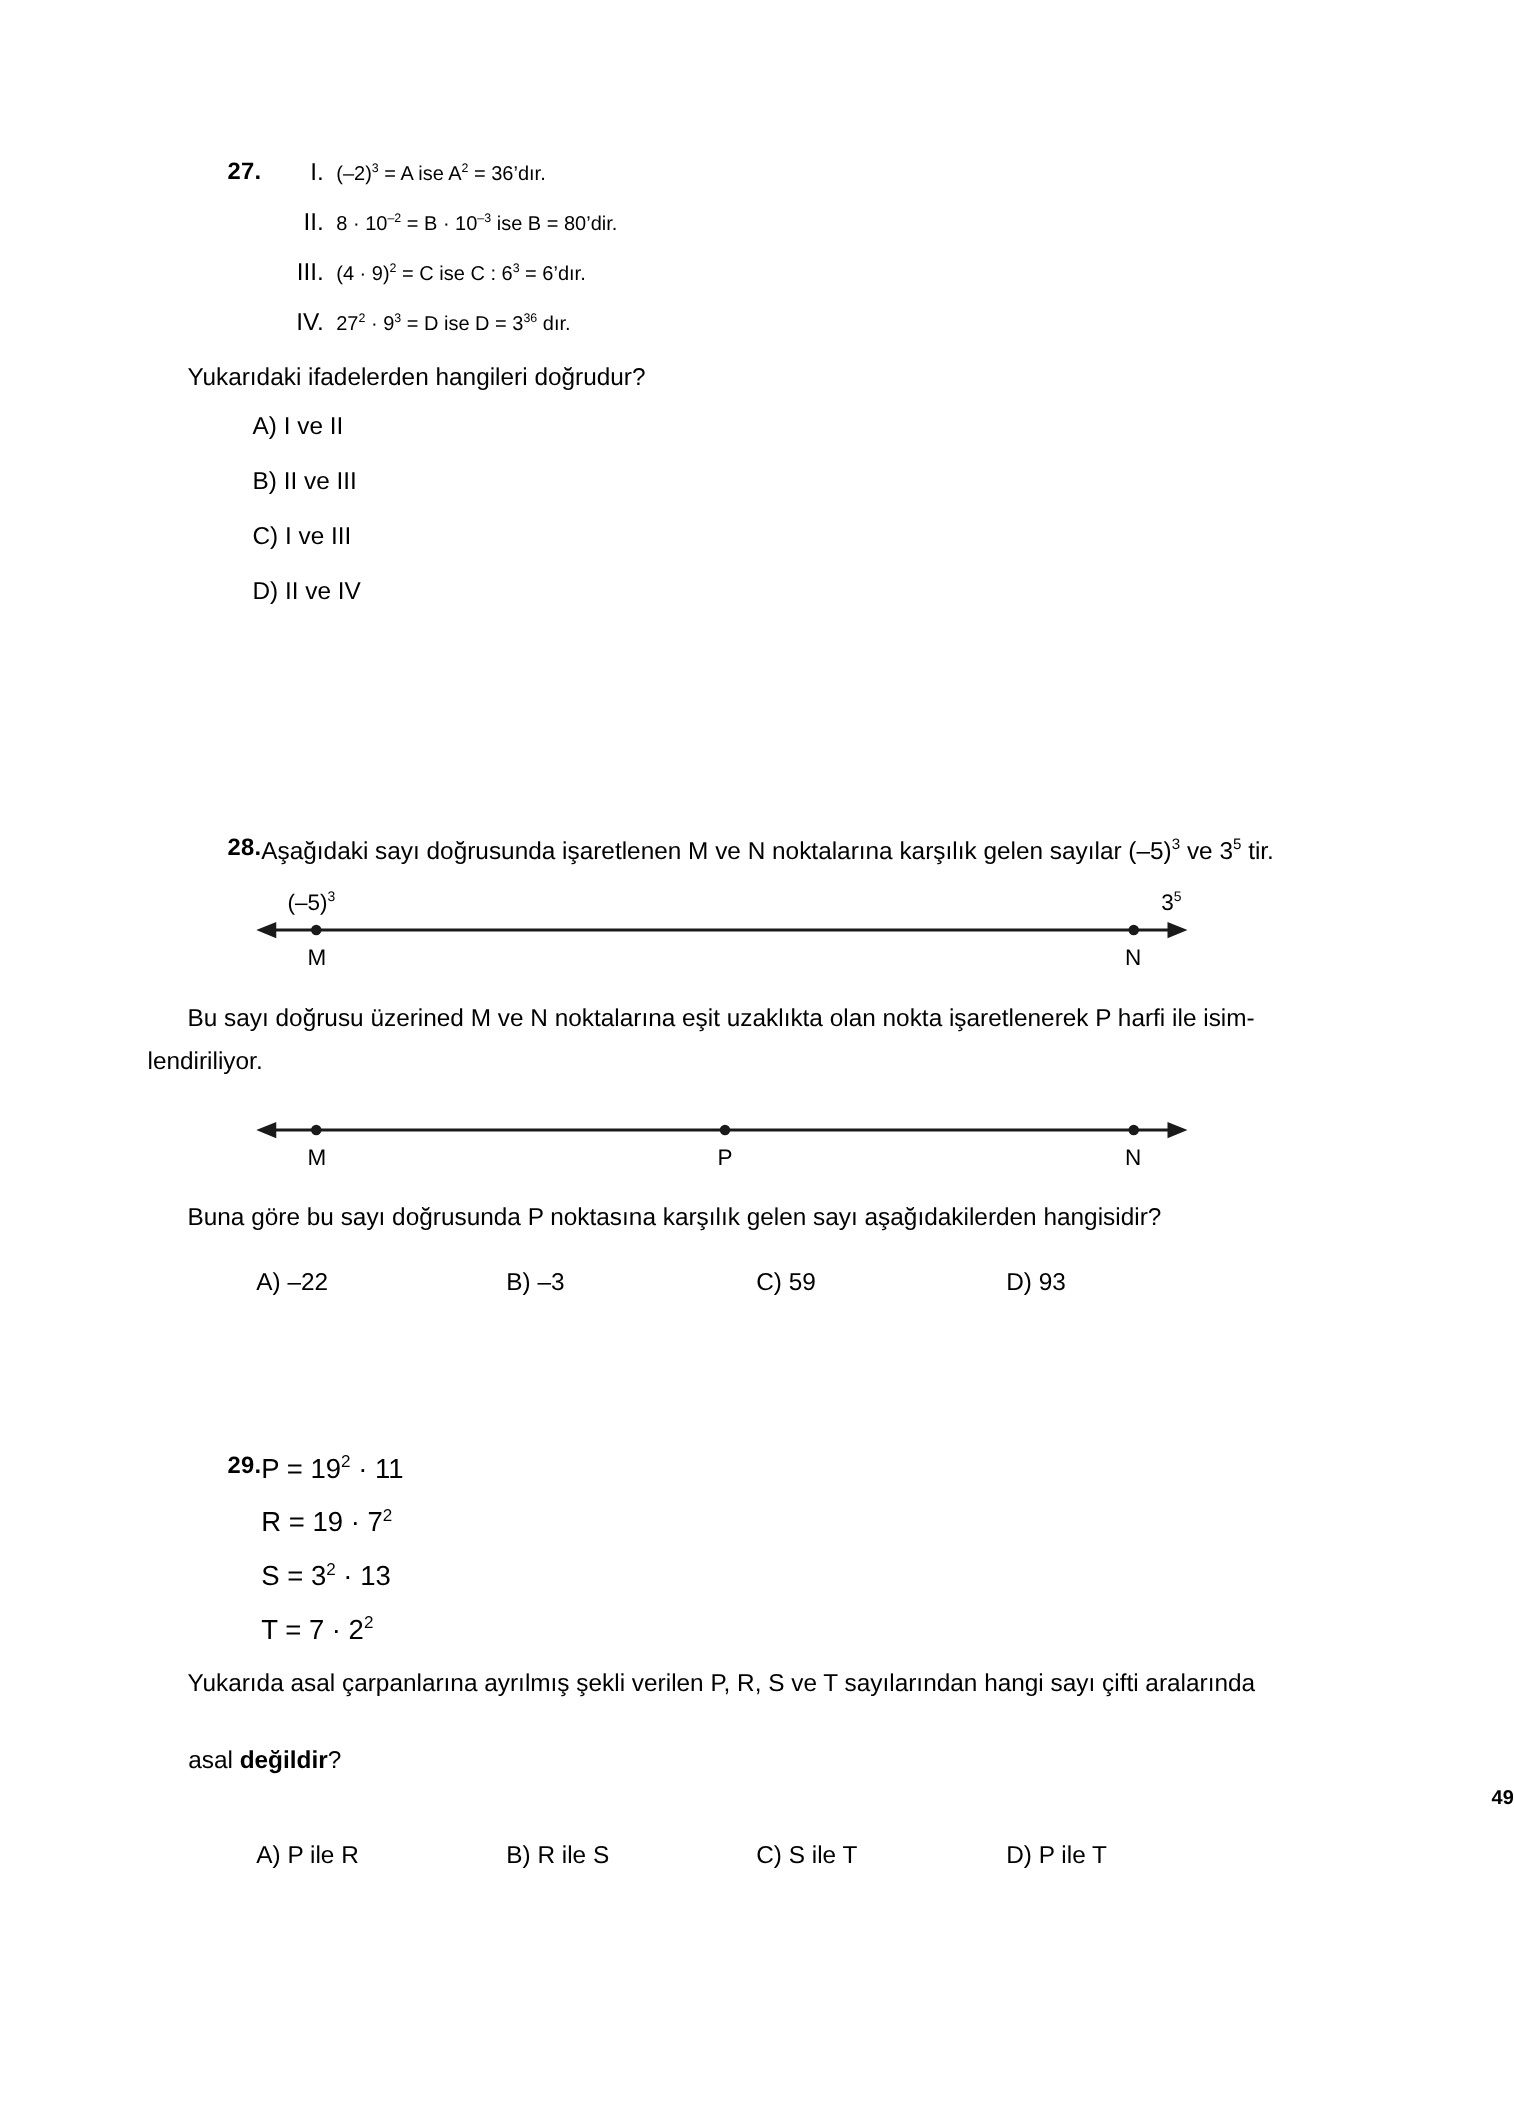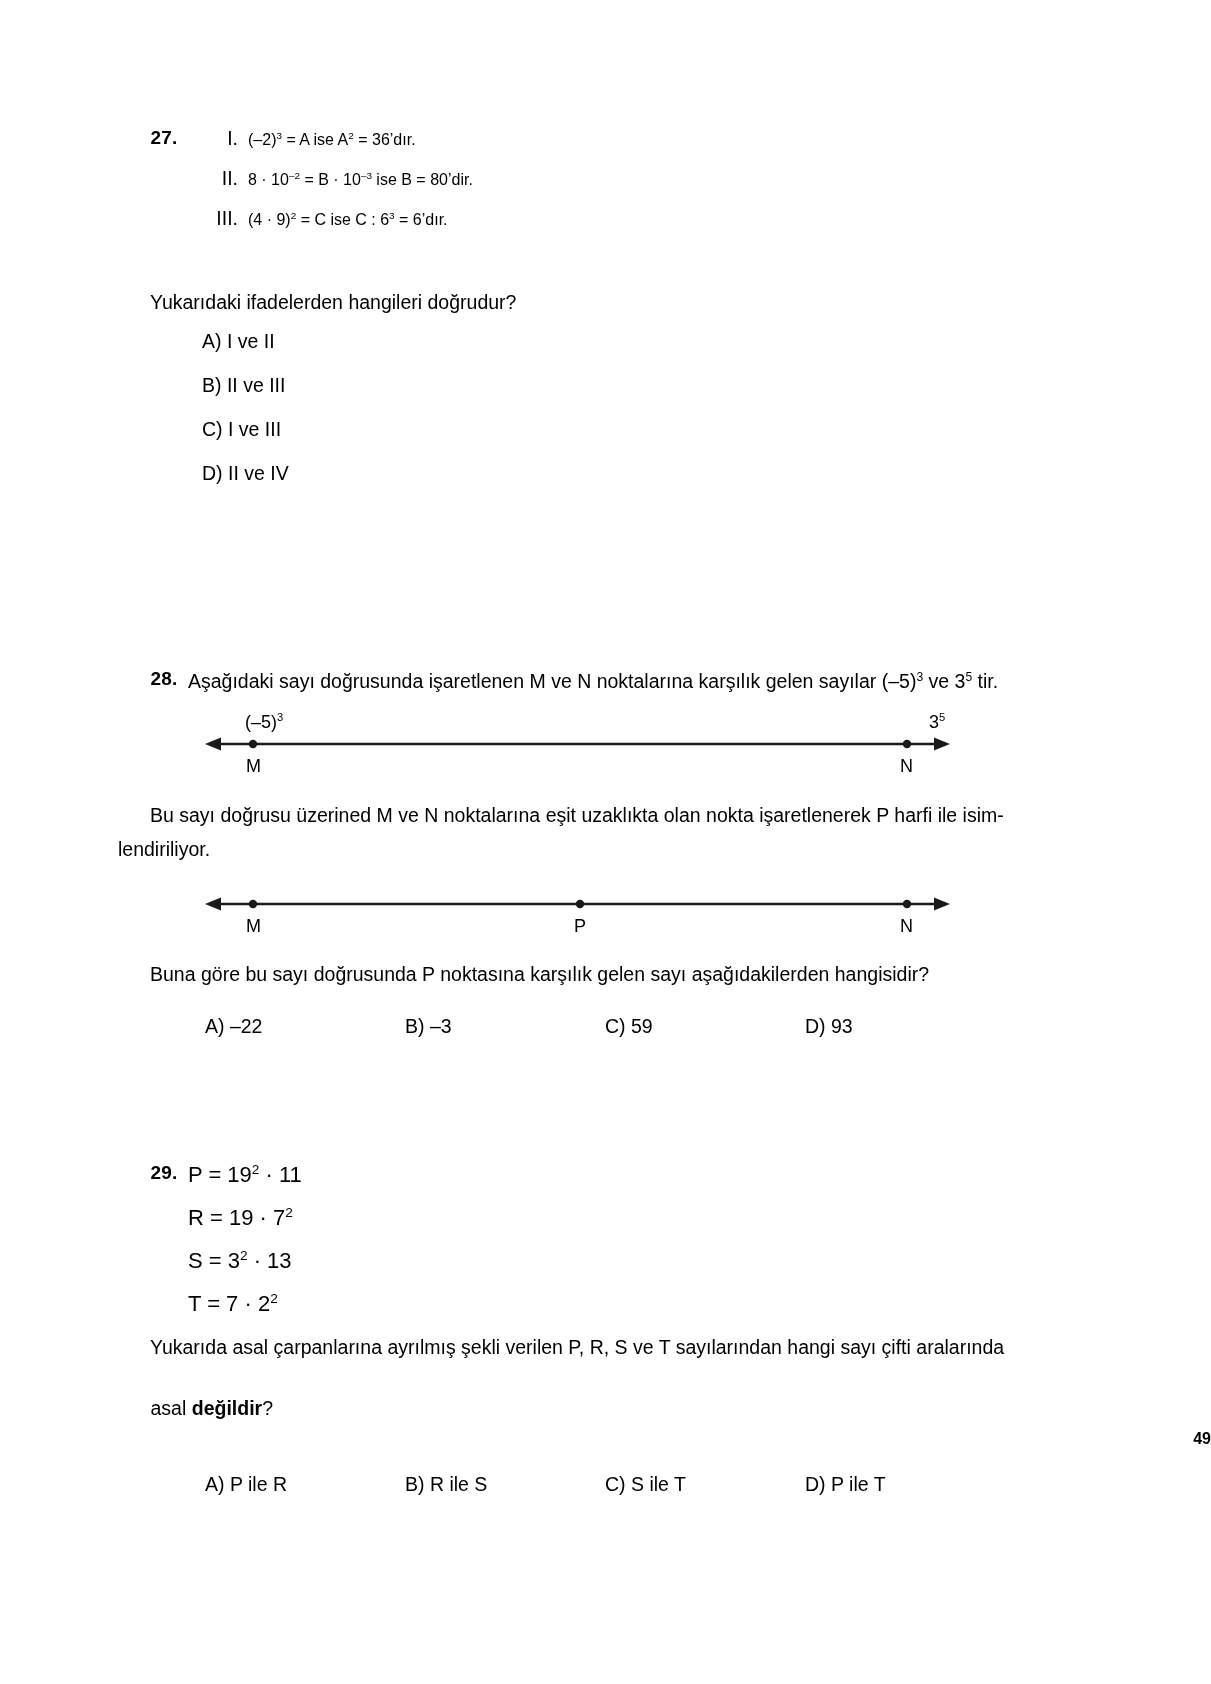--- a/index.html
+++ b/index.html
@@ -44,23 +44,24 @@
     width: 1211px;
   }
 
   .qhead {
     display: flex;
     align-items: flex-start;
   }
   .qhead .q-num {
     width: 48px;
     flex: 0 0 48px;
-    text-align: center;
+    text-align: right;
     padding-left: 140px;
     box-sizing: content-box;
+    margin-left: 21px;
   }
   .qhead .qbody { flex: 1 1 auto; }
 
   
   .roman-list {
     margin: 0;
     padding: 0;
   }
   .roman-row {
     display: flex;
@@ -140,20 +141,24 @@
             <div class="roman-text">(–2)<sup>3</sup> = A ise A<sup>2</sup> = 36’dır.</div>
           </div>
           <div class="roman-row">
             <div class="roman-label">II.</div>
             <div class="roman-text">8 · 10<sup>–2</sup> = B · 10<sup>–3</sup> ise B = 80’dir.</div>
           </div>
           <div class="roman-row">
             <div class="roman-label">III.</div>
             <div class="roman-text">(4 · 9)<sup>2</sup> = C ise C : 6<sup>3</sup> = 6’dır.</div>
           </div>
+          <div class="roman-row">
+            <div class="roman-label">IV.</div>
+            <div class="roman-text">27<sup>2</sup> · 9<sup>3</sup> = D ise D = 3<sup>36</sup> dır.</div>
+          </div>
         </div>
       </div>
     </div>
 
     <div class="prompt" style="position:absolute; left:150px; top:160px;">Yukarıdaki ifadelerden hangileri doğrudur?</div>
 
     <div class="choices-vertical" style="position:absolute; left:202px; top:203px;">
       <div class="choice">A) I ve II</div>
       <div class="choice">B) II ve III</div>
       <div class="choice">C) I ve III</div>
@@ -161,21 +166,21 @@
     </div>
   </div>
 
   <div class="question" style="top:668px;">
     <div class="qhead">
       <div class="q-num">28.</div>
       <div class="qbody txt" style="padding-right:120px;">Aşağıdaki sayı doğrusunda işaretlenen M ve N noktalarına karşılık gelen sayılar (–5)<sup>3</sup> ve 3<sup>5</sup> tir.</div>
     </div>
 
     <div class="numline-wrap" style="margin-top:18px; margin-left:205px; width:745px;">
-      <div class="nl-toplabel" style="left:40px; top:0px;text-align:center;">(–5)<sup>3</sup></div>
+      <div class="nl-toplabel" style="left:25px; top:0px;text-align:center;">(–5)<sup>3</sup></div>
       <div class="nl-toplabel" style="left:724px; top:0px;">3<sup>5</sup></div>
 
       <svg class="numline-svg" width="745" height="40" viewBox="0 0 745 40">
         <line x1="8" y1="32" x2="737" y2="32" stroke="#1a1a1a" stroke-width="2.4"></line>
         <polygon points="0,32 16,25.5 16,38.5" fill="#1a1a1a"></polygon>
         <polygon points="745,32 729,25.5 729,38.5" fill="#1a1a1a"></polygon>
         <circle cx="48" cy="32" r="4.2" fill="#1a1a1a"></circle>
         <circle cx="702" cy="32" r="4.2" fill="#1a1a1a"></circle>
       </svg>
 

